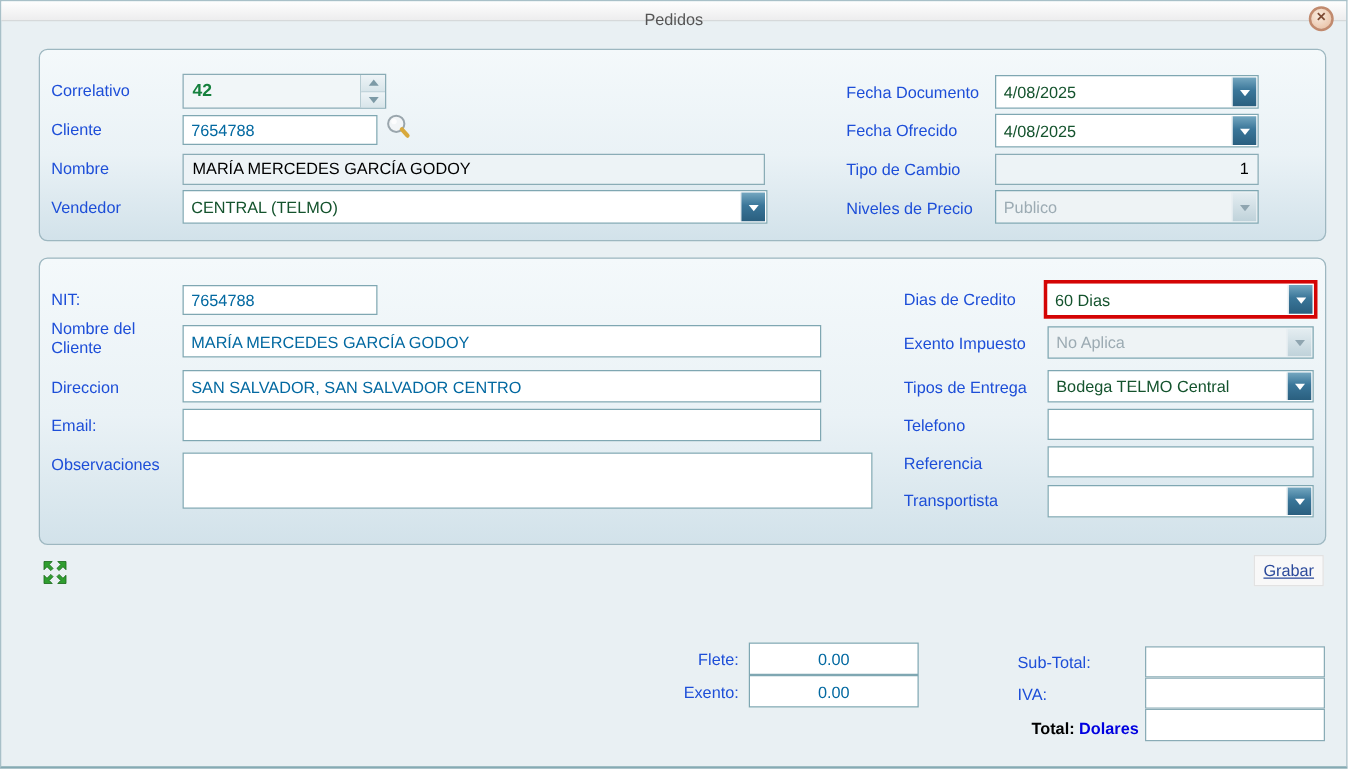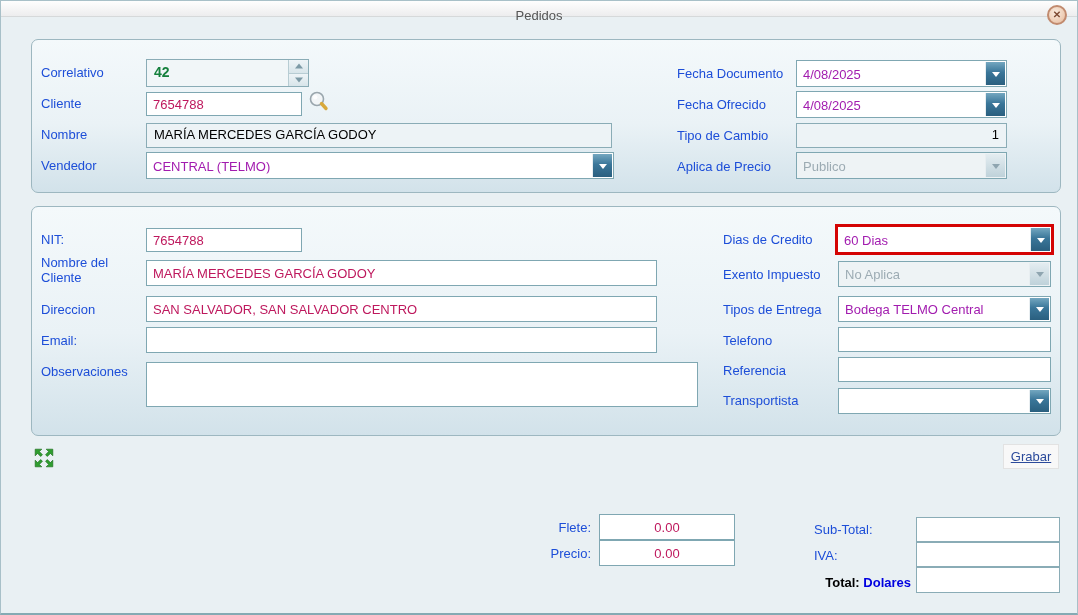--- a/index.html
+++ b/index.html
@@ -40,21 +40,21 @@
   }
   .panel1 { top:38px; height:154px; }
   .panel2 { top:205px; height:230px; }
 
   
   .lbl { position:absolute; font-size:13px; color:#1d4ed8; line-height:15px; }
 
   
   .inp {
     position:absolute; border:1px solid #7fa7b2; background:#fff;
-    font-family:"Liberation Sans", sans-serif; font-size:13px; color:#be185d;
+    font-family:"Liberation Sans", sans-serif; font-size:13px; color:#0369a1;
     padding:2px 6px; outline:none;
   }
   .inp.num { text-align:center; }
   .ta { resize:none; }
 
   
   .ro {
     position:absolute; border:1px solid #8aacb6; background:#edf3f6;
     font-size:13px; color:#000; padding:3px 7px; overflow:hidden; white-space:nowrap;
   }
@@ -76,21 +76,21 @@
   }
   .spin-up::after   { border-bottom:5px solid #7d9aa6; }
   .spin-down::after { border-top:5px solid #7d9aa6; }
 
   
   .dd {
     position:absolute; border:1px solid #7fa7b2; background:#fff; cursor:pointer;
   }
   .dd-text {
     position:absolute; left:6px; right:24px; top:50%; transform:translateY(-50%);
-    font-size:13px; color:#a21caf; white-space:nowrap; overflow:hidden;
+    font-size:13px; color:#14532d; white-space:nowrap; overflow:hidden;
   }
   .dd-btn {
     position:absolute; top:1px; bottom:1px; right:1px; width:20px;
     background:linear-gradient(#74a7c0 0%, #3a7699 45%, #2a5f7f 100%);
     border-left:1px solid #e8eef1;
   }
   .dd-btn::after {
     content:""; position:absolute; left:50%; top:50%; transform:translate(-50%,-40%);
     border-left:4px solid transparent; border-right:4px solid transparent;
     border-top:5px solid #fff;
@@ -168,21 +168,21 @@
 
   <div class="lbl" style="left:676px; top:96px;">Fecha Ofrecido</div>
   <div class="dd" style="left:795px; top:90px; width:211px; height:27px;">
     <div class="dd-text">4/08/2025</div>
     <div class="dd-btn"></div>
   </div>
 
   <div class="lbl" style="left:676px; top:127px;">Tipo de Cambio</div>
   <div class="ro num" style="left:795px; top:122px; width:211px; height:25px;">1</div>
 
-  <div class="lbl" style="left:676px; top:158px;">Aplica de Precio</div>
+  <div class="lbl" style="left:676px; top:158px;">Niveles de Precio</div>
   <div class="dd disabled" style="left:795px; top:151px; width:211px; height:27px;">
     <div class="dd-text">Publico</div>
     <div class="dd-btn"></div>
   </div>
 
   <div class="panel panel2"></div>
 
   <div class="lbl" style="left:40px; top:231px;">NIT:</div>
   <input class="inp" style="left: 145px; top: 227px; width: 156px; height: 24px;" value="7654788">
 
@@ -239,21 +239,21 @@
         <path d="M2,2 L8,2 L5.8,4.2 L8.6,7 L7,8.6 L4.2,5.8 L2,8 Z" transform="rotate(270 10 10)"></path>
       </g>
     </svg>
   </div>
 
   <a class="grabar" style="left:1002px; top:443px; width:56px; height:25px;">Grabar</a>
 
   <div class="lbl" style="left:520px; top:519px; width:70px; text-align:right;">Flete:</div>
   <input class="inp num" style="left: 598px; top: 513px; width: 136px; height: 26px;" value="0.00">
 
-  <div class="lbl" style="left:510px; top:545px; width:80px; text-align:right;">Precio:</div>
+  <div class="lbl" style="left:510px; top:545px; width:80px; text-align:right;">Exento:</div>
   <input class="inp num" style="left: 598px; top: 539px; width: 136px; height: 26px;" value="0.00">
 
   <div class="lbl" style="left:813px; top:521px;">Sub-Total:</div>
   <div class="ro" style="left:915px; top:516px; width:144px; height:25px; background:#fff;"></div>
 
   <div class="lbl" style="left:813px; top:547px;">IVA:</div>
   <div class="ro" style="left:915px; top:541px; width:144px; height:25px; background:#fff;"></div>
 
   <div class="lbl total-line" style="left:740px; top:574px; width:170px;">
     <span>Total:</span>

